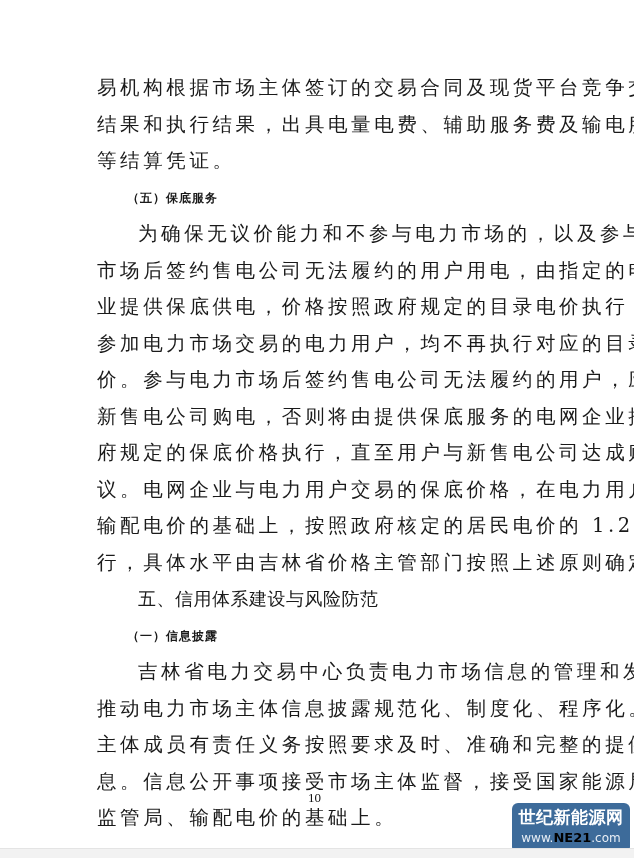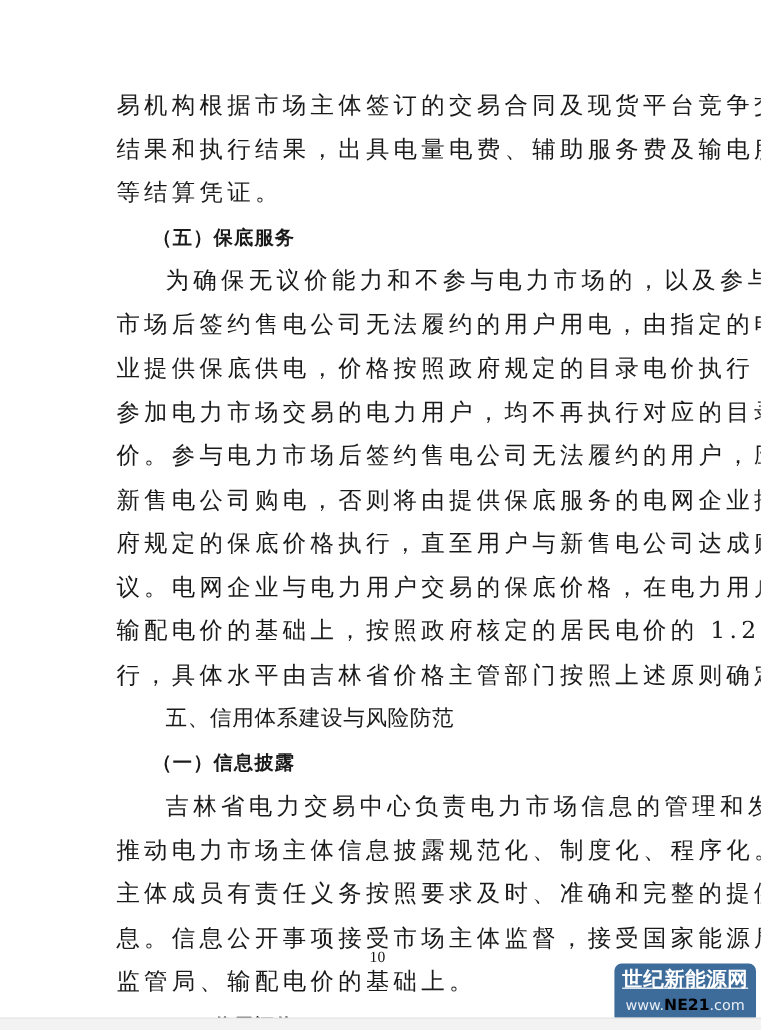--- a/index.html
+++ b/index.html
@@ -41,21 +41,21 @@
       white-space: nowrap;
     }
     .indent {
       padding-left: 41px;
     }
     .subhead {
       font-weight: bold;
       font-family: "DejaVu Sans", "Liberation Sans", sans-serif;
       padding-left: 30px;
       letter-spacing: 1px;
-      font-size: 16px;
+      font-size: 12px;
     }
     .section-head {
       font-family: "DejaVu Sans", "Liberation Sans", sans-serif;
       padding-left: 41px;
       letter-spacing: 0.5px;
       font-size: 18px;
     }
     .page-number {
       position: absolute;
       left: 308px;
@@ -75,21 +75,20 @@
       color: #ffffff;
       text-align: center;
       font-family: "DejaVu Sans", "Liberation Sans", sans-serif;
     }
     .watermark .wm-title {
       font-size: 17px;
       font-weight: bold;
       line-height: 24px;
       padding-top: 2px;
       letter-spacing: 0.5px;
-      text-decoration: underline;
     }
     .watermark .wm-url {
       font-size: 12px;
       line-height: 18px;
       color: #e8eef5;
     }
     .watermark .wm-url b {
       font-weight: bold;
       color: #000000;
       font-size: 13px;

